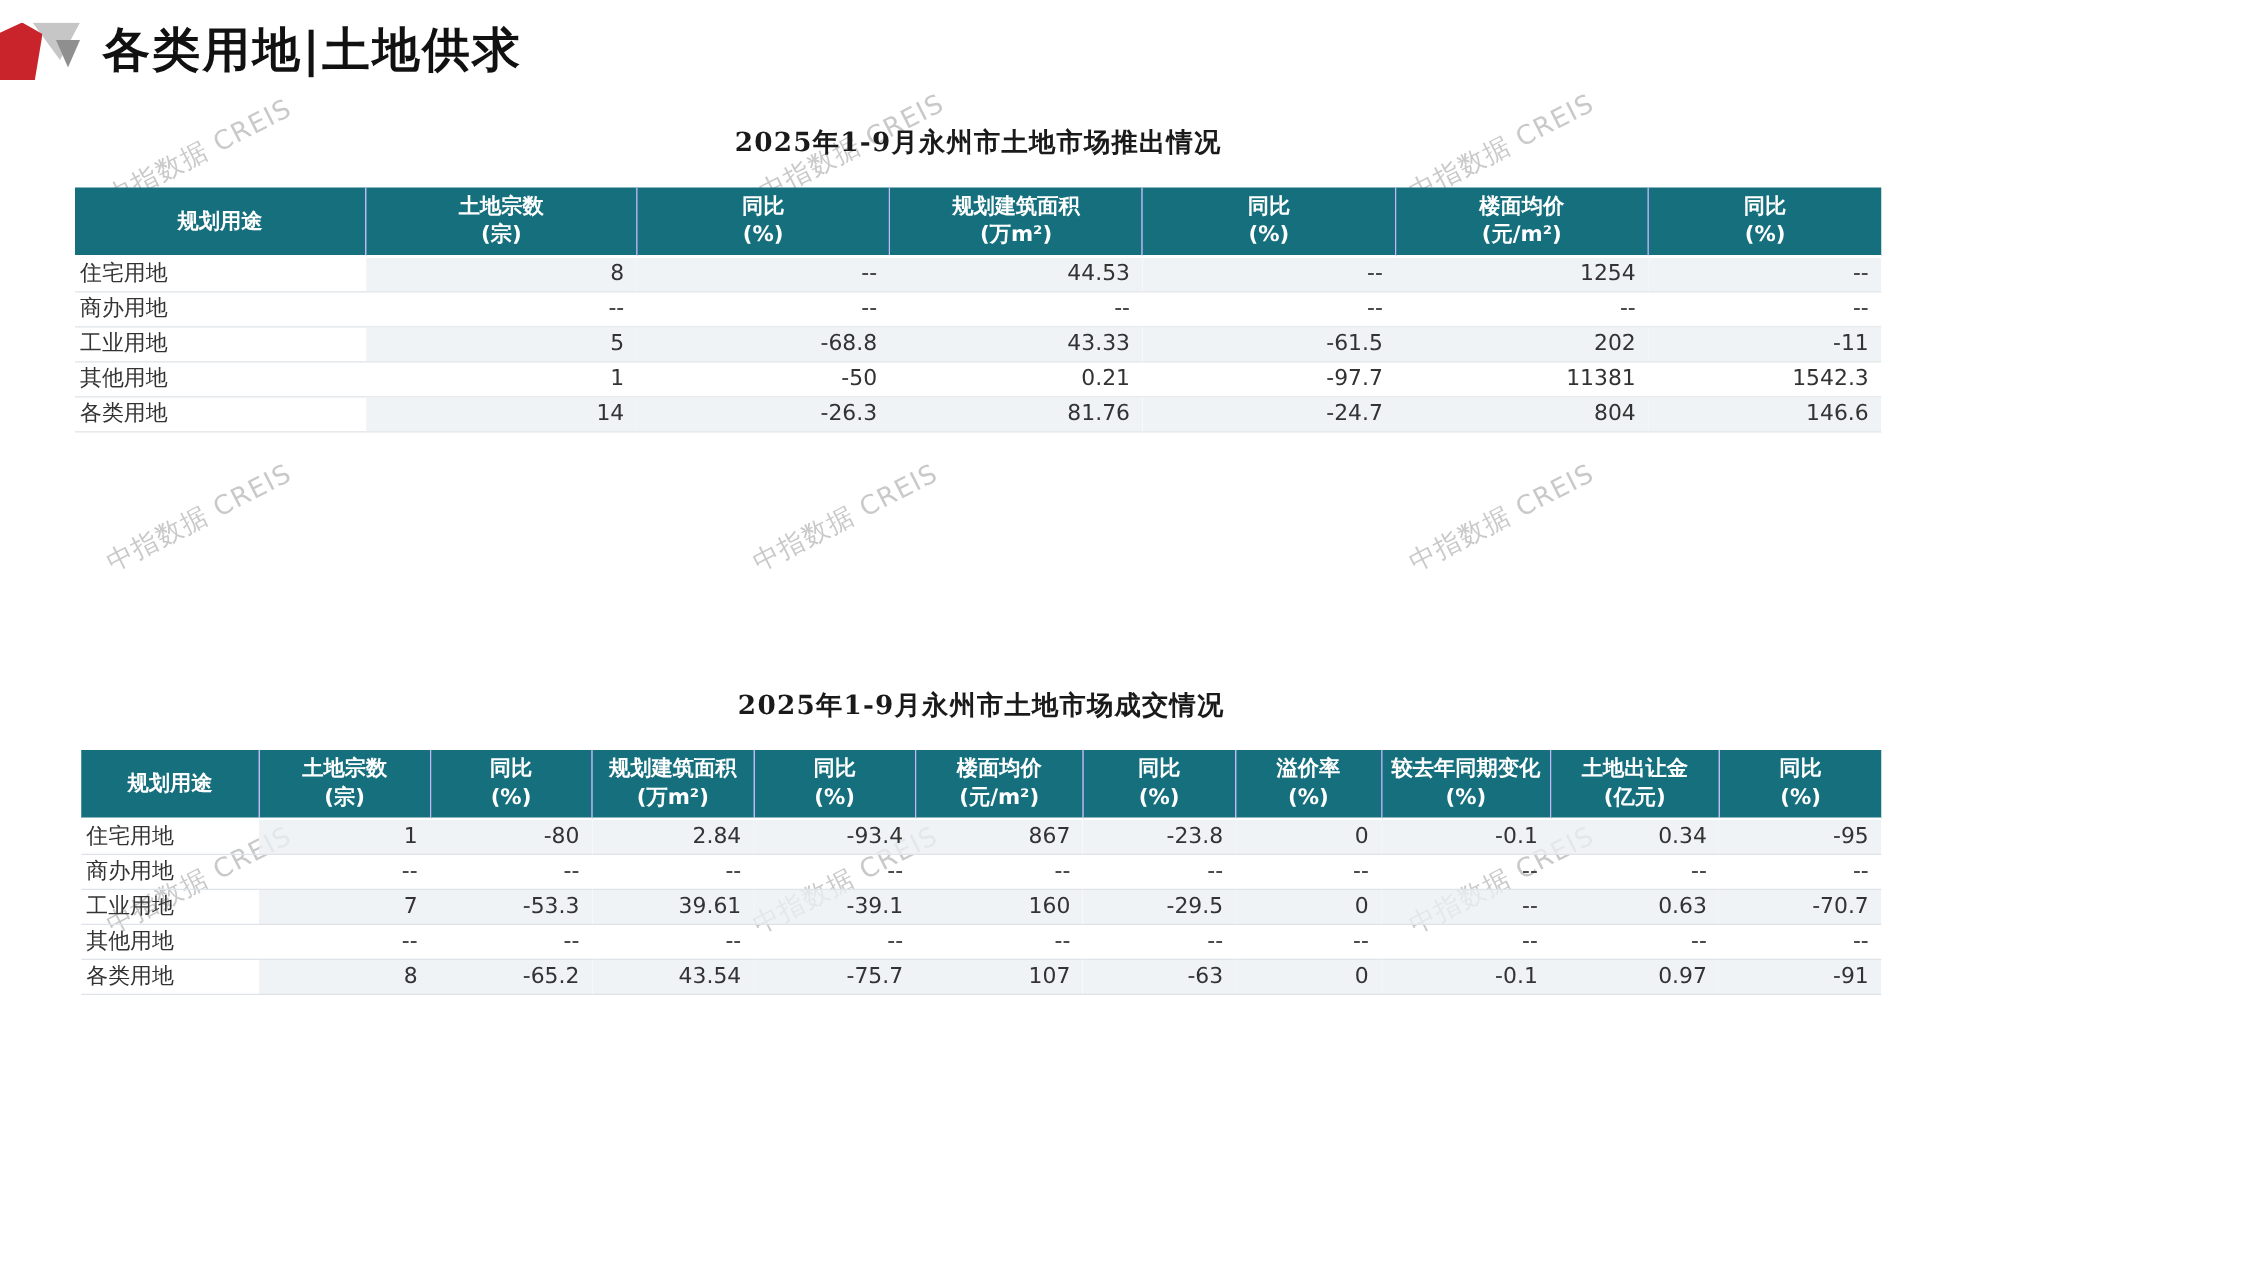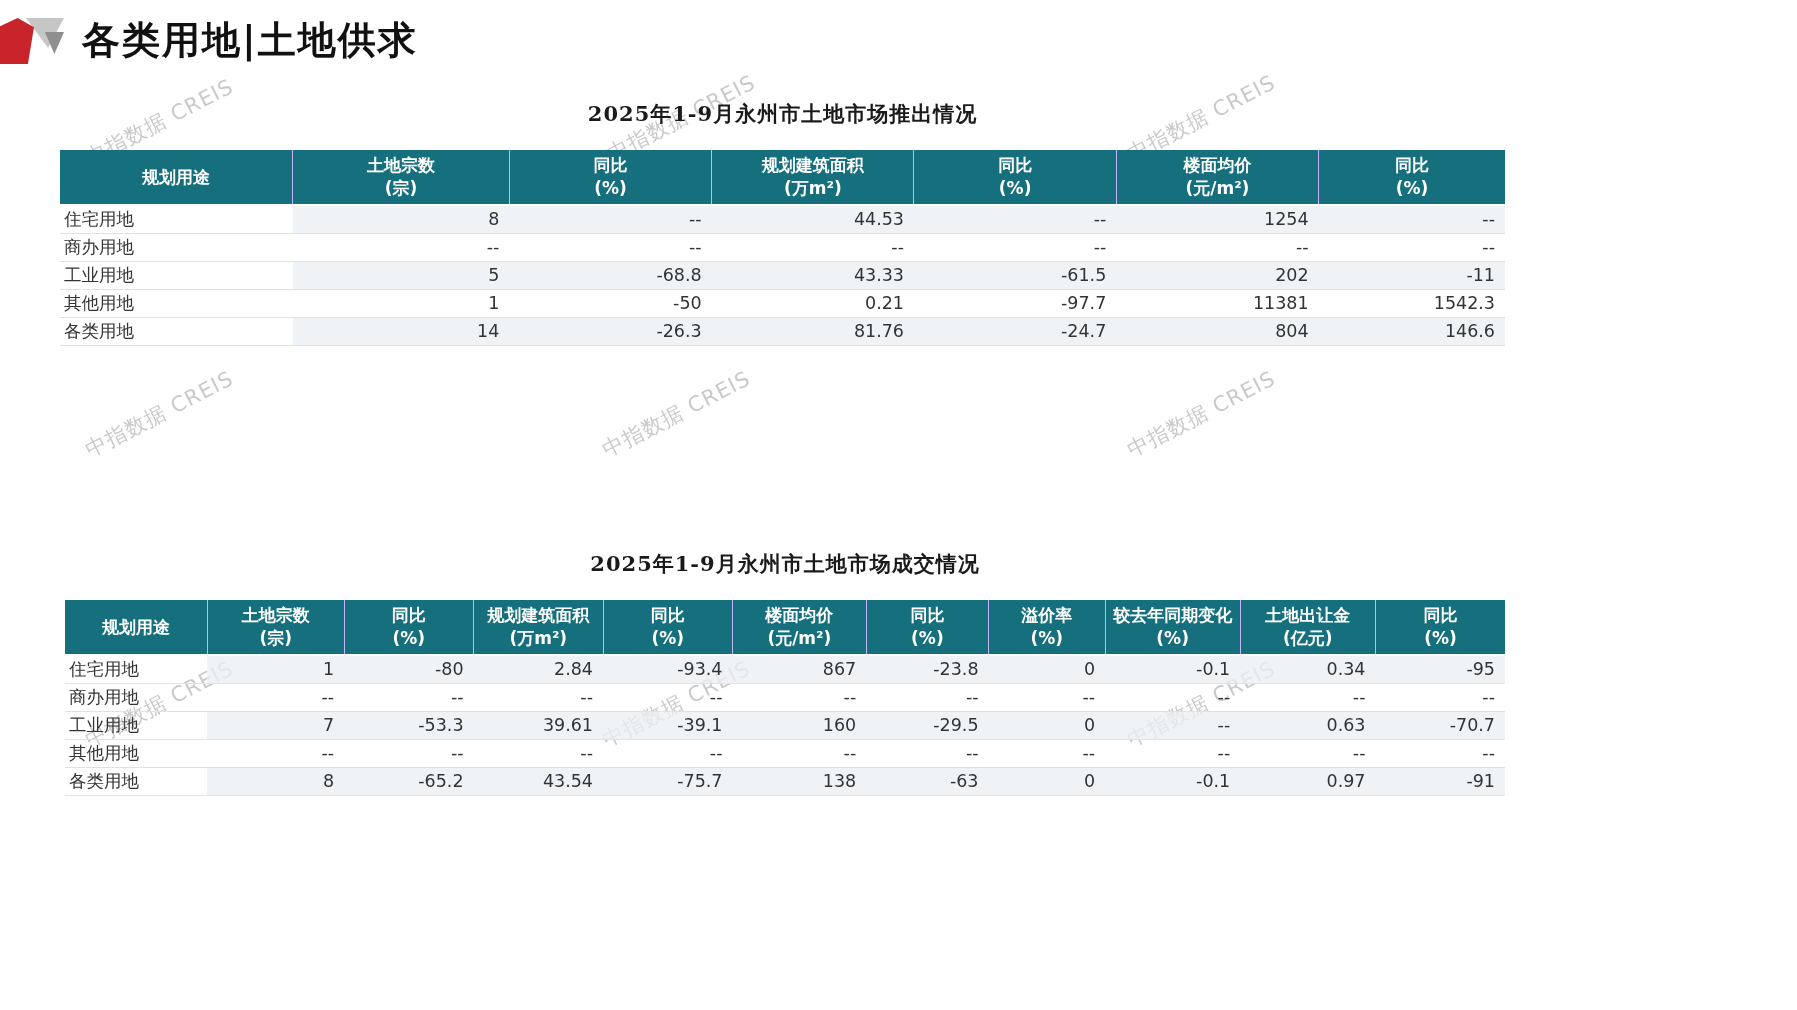--- a/index.html
+++ b/index.html
@@ -305,21 +305,21 @@
           <td>--</td>
           <td>--</td>
           <td>--</td>
         </tr>
         <tr>
           <td>各类用地</td>
           <td>8</td>
           <td>-65.2</td>
           <td>43.54</td>
           <td>-75.7</td>
-          <td>138</td>
+          <td>107</td>
           <td>-63</td>
           <td>0</td>
           <td>-0.1</td>
           <td>0.97</td>
           <td>-91</td>
         </tr>
       </tbody>
     </table>
 </div>
 

